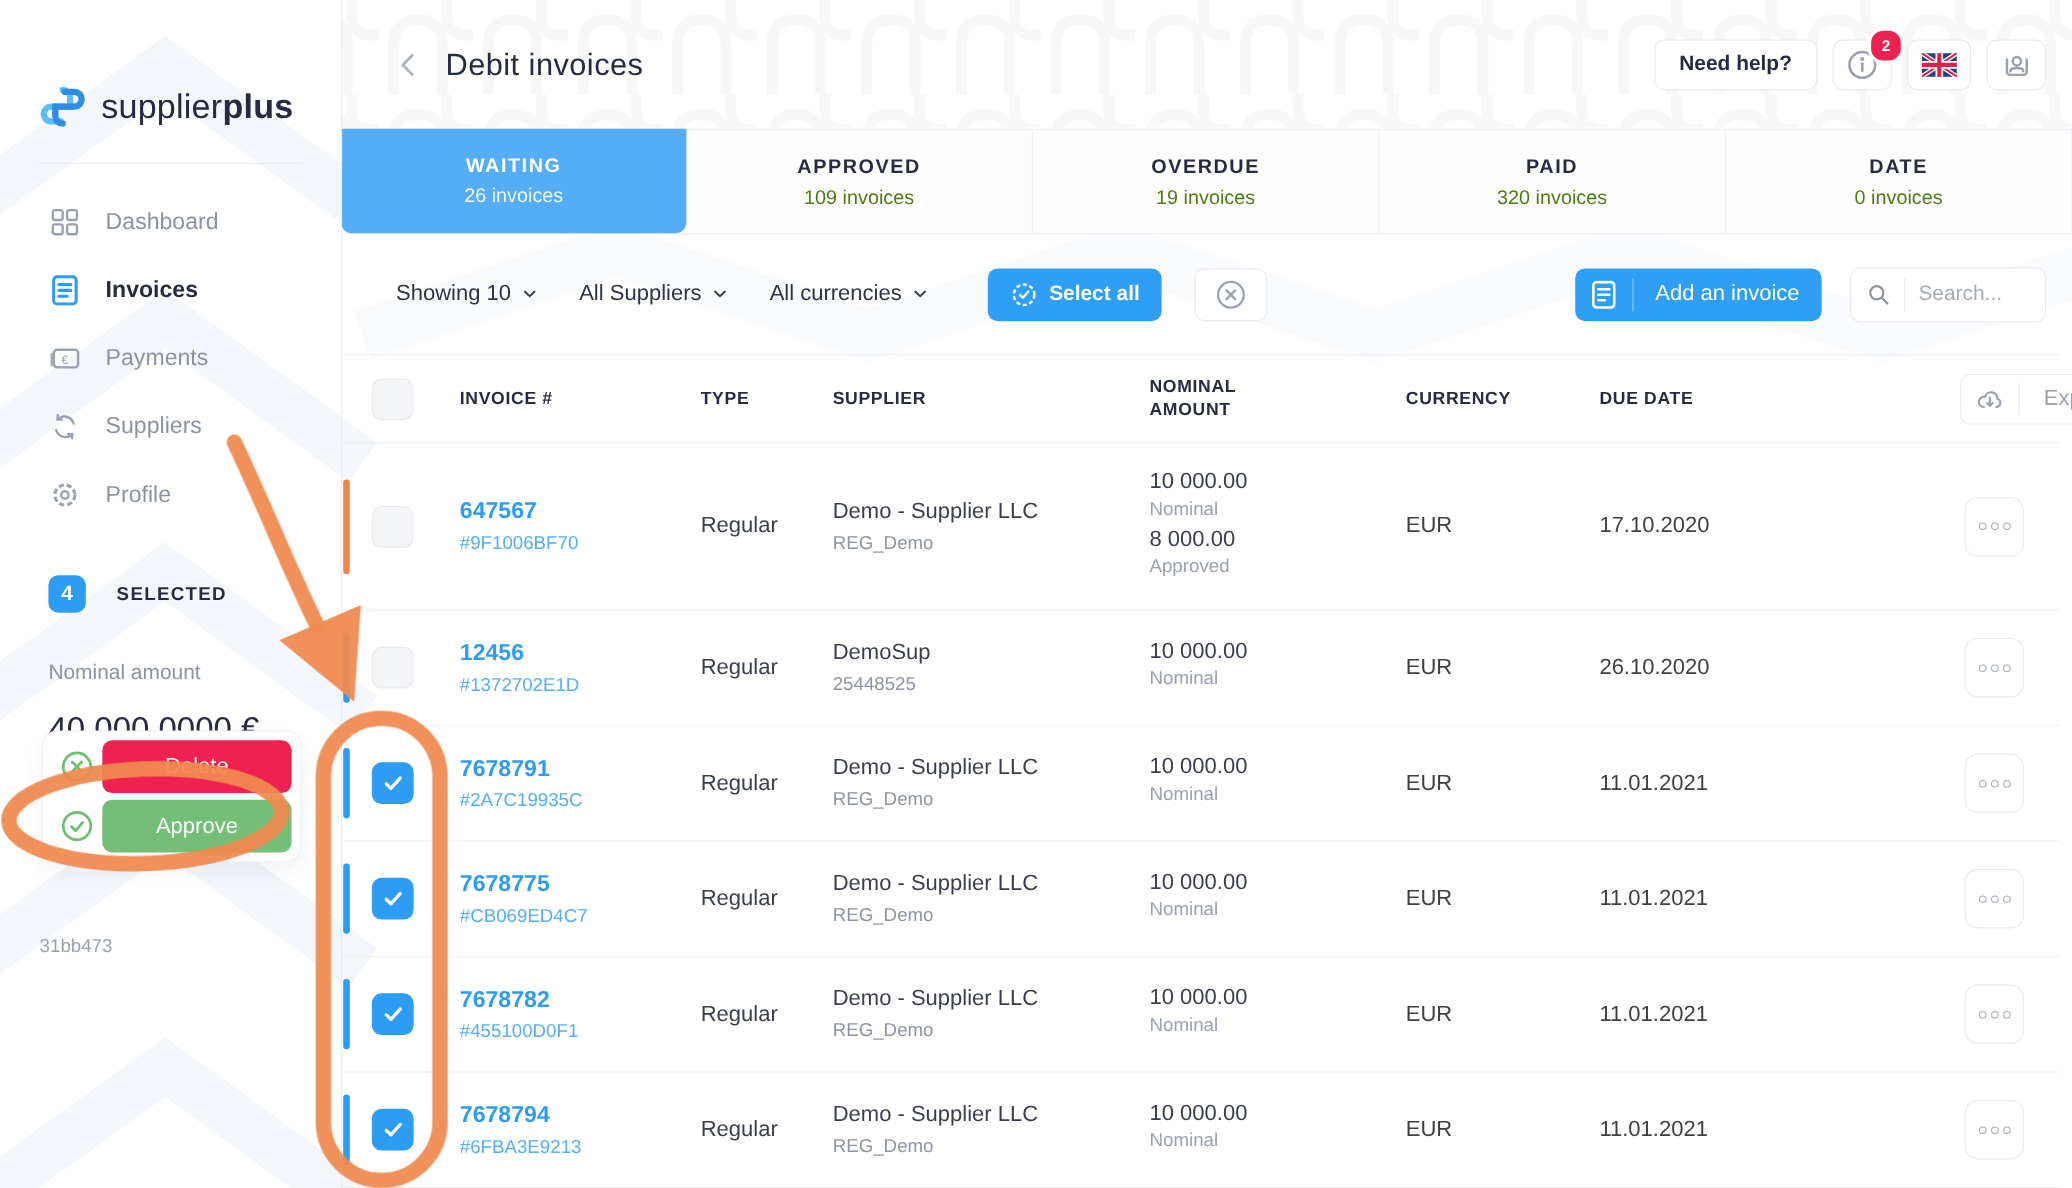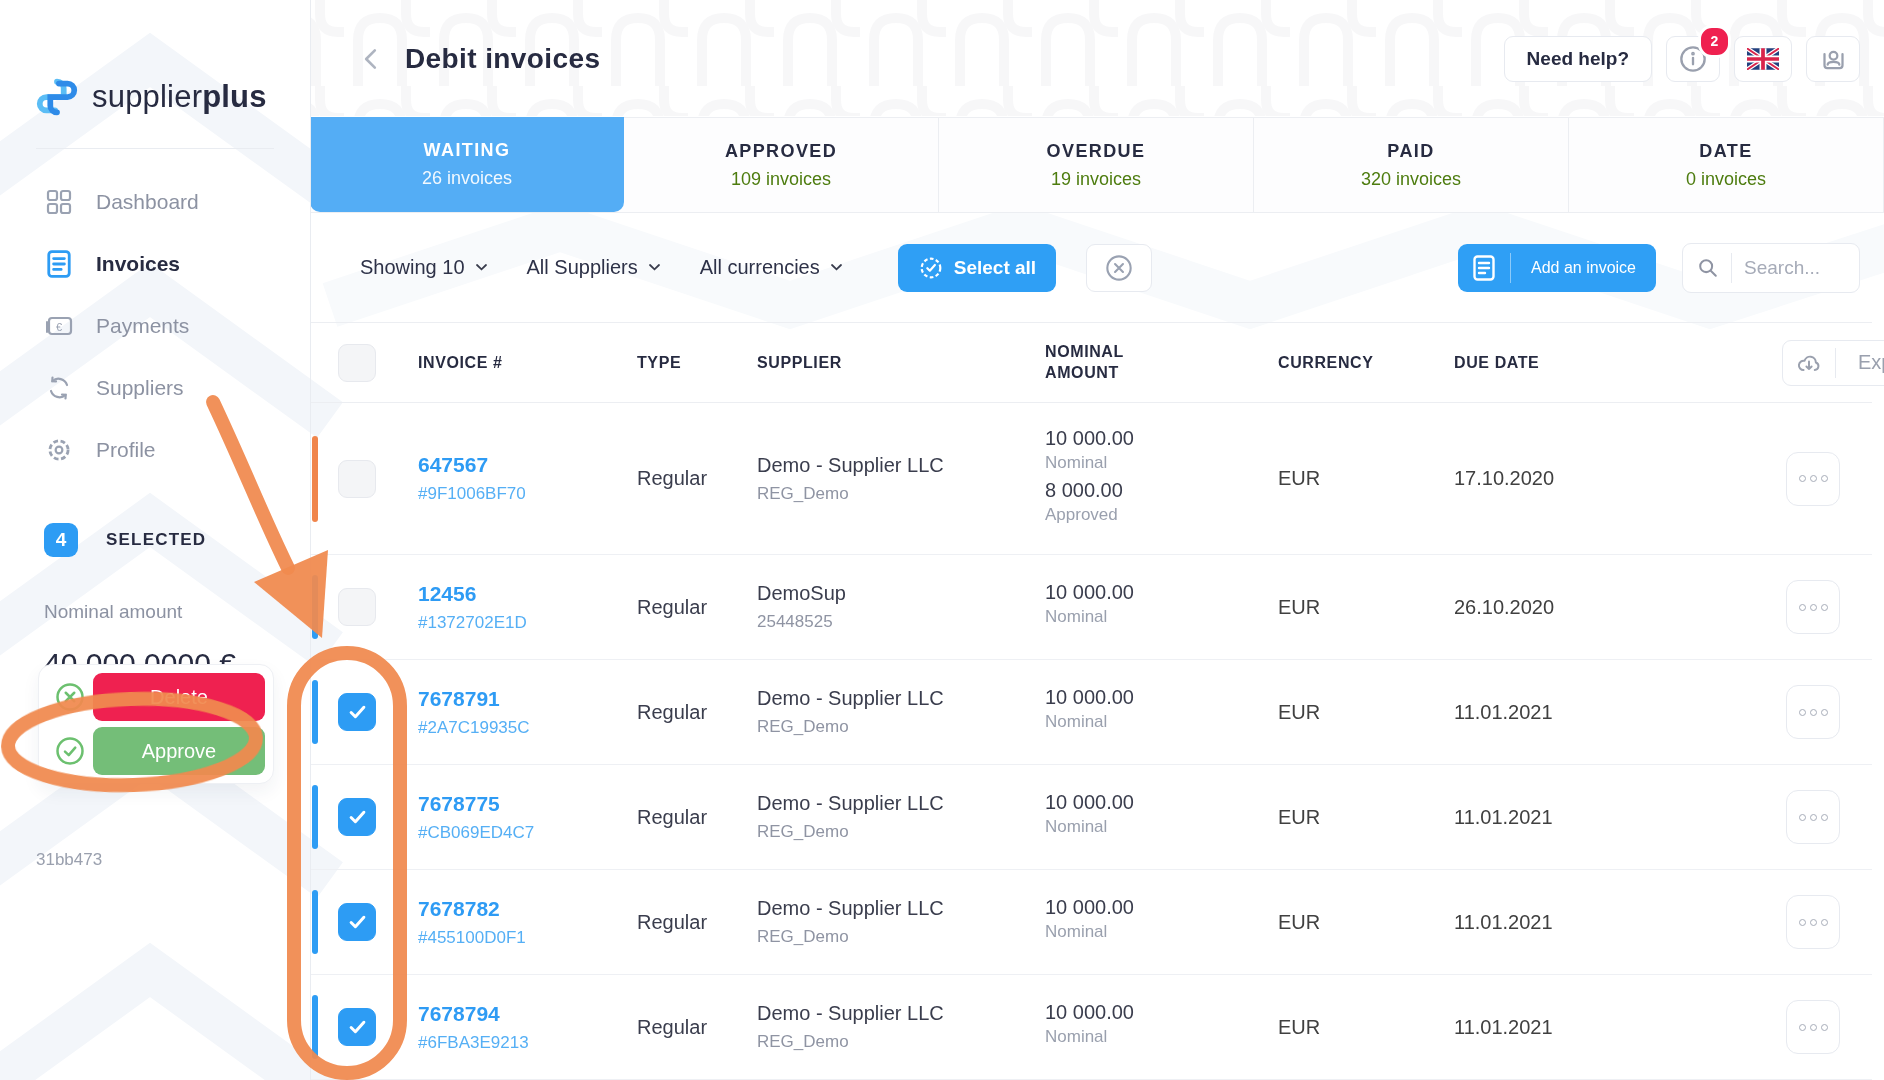--- a/index.html
+++ b/index.html
@@ -37,21 +37,21 @@
   .action-btn{flex:1;height:48px;border:none;border-radius:9px;color:#fff;font-size:20px;
               font-family:inherit;cursor:pointer;}
   .btn-delete{background:#EF2150;}
   .btn-approve{background:#74BE78;}
   .build-id{position:absolute;left:36px;top:850px;font-size:17px;color:#9AA0AE;}
 
   
   .main{position:absolute;left:310px;top:0;width:1574px;height:1080px;z-index:1;}
   .topbar{display:flex;align-items:center;height:117px;padding:0 24px 0 50px;}
   .back-btn{background:none;border:none;cursor:pointer;padding:4px;margin-right:24px;display:flex;}
-  .page-title{font-size:28px;font-weight:700;letter-spacing:.4px;color:#272B41;}
+  .page-title{font-size:28px;font-weight:400;letter-spacing:.4px;color:#272B41;}
   .topbar-spacer{flex:1;}
   .tb-btn{height:46px;background:#fff;border:1px solid #E7EAF0;border-radius:9px;cursor:pointer;
           display:flex;align-items:center;justify-content:center;font-family:inherit;}
   .tb-btn + .tb-btn{margin-left:14px;}
   .need-help{padding:0 22px;font-size:19px;font-weight:600;color:#272B41;}
   .icon-btn{width:54px;position:relative;}
   .flag-btn{width:58px;}
   .info-badge{position:absolute;top:-12px;right:-12px;min-width:27px;height:27px;border-radius:14px;
               background:#EF2150;border:3px solid #fff;color:#fff;font-size:14px;font-weight:700;
               display:flex;align-items:center;justify-content:center;}
@@ -74,21 +74,21 @@
             cursor:pointer;margin-right:40px;}
   .btn-primary{display:flex;align-items:center;background:#2F9FF5;border:none;border-radius:9px;
                height:48px;color:#fff;font-family:inherit;cursor:pointer;}
   .select-all{gap:10px;padding:0 20px;font-size:19px;font-weight:600;margin-left:16px;}
   .deselect-btn{width:66px;height:48px;margin-left:30px;background:#fff;border:1px solid #E7EAF0;
                 border-radius:9px;cursor:pointer;display:flex;align-items:center;justify-content:center;}
   .toolbar-spacer{flex:1;}
   .add-invoice{padding:0;}
   .add-invoice .ai-icon{padding:0 15px;display:flex;}
   .add-invoice .ai-div{width:1px;height:30px;background:rgba(255,255,255,.45);}
-  .add-invoice .ai-label{padding:0 20px;font-size:16px;font-weight:500;}
+  .add-invoice .ai-label{padding:0 20px;font-size:20px;font-weight:500;}
   .search-box{display:flex;align-items:center;width:176px;height:48px;margin-left:26px;background:#fff;
               border:1px solid #E7EAF0;border-radius:9px;}
   .search-box .sb-icon{padding:0 12px 0 14px;display:flex;}
   .search-box .sb-div{width:1px;height:30px;background:#E7EAF0;}
   .search-box input{flex:1;width:90px;border:none;outline:none;background:none;padding:0 0 0 12px;
                     font-size:19px;font-family:inherit;color:#2E3248;}
   .search-box input::placeholder{color:#A6ABB8;}
 
   
   .table{margin-right:12px;border-top:1px solid #ECEEF2;}

